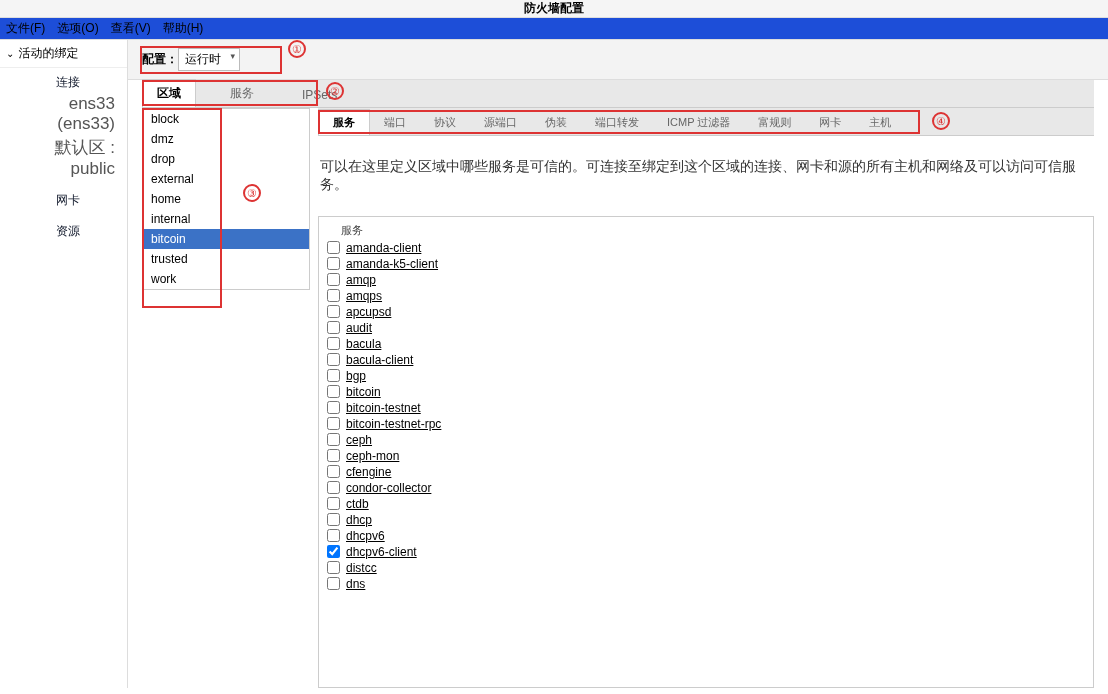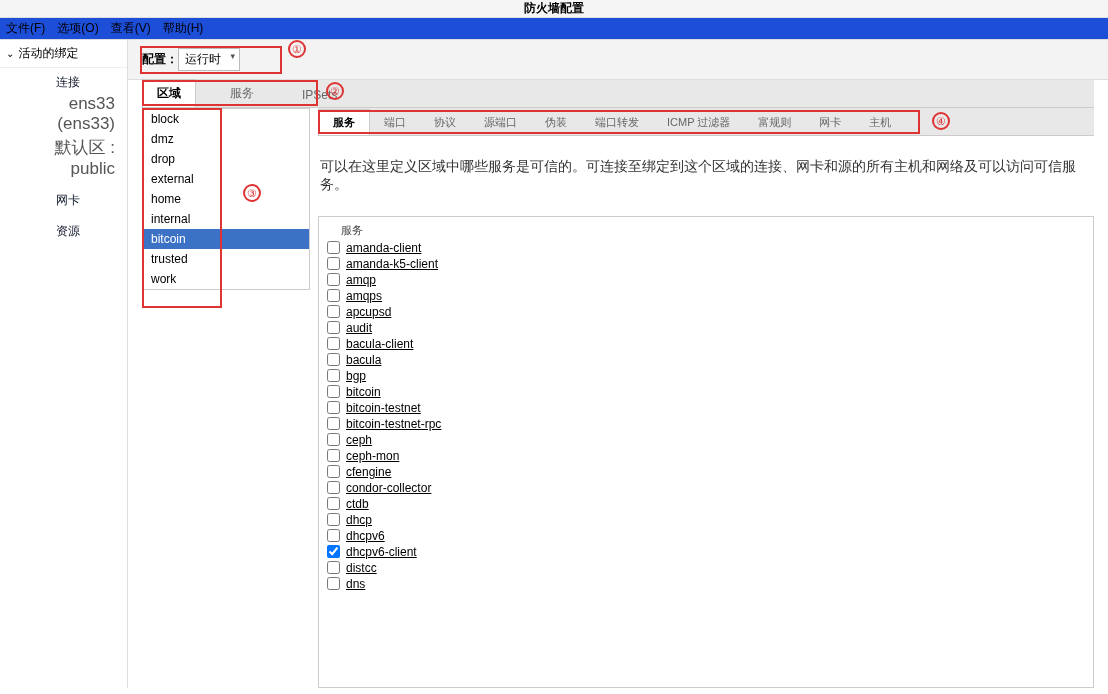--- a/index.html
+++ b/index.html
@@ -170,25 +170,25 @@
               <div class="svc">
                 <input type="checkbox" style="">
                 <span>apcupsd</span>
               </div>
               <div class="svc">
                 <input type="checkbox" style="">
                 <span>audit</span>
               </div>
               <div class="svc">
                 <input type="checkbox" style="">
+                <span>bacula</span>
+              </div>
+              <div class="svc">
+                <input type="checkbox" style="">
                 <span>bacula-client</span>
-              </div>
-              <div class="svc">
-                <input type="checkbox" style="">
-                <span>bacula</span>
               </div>
               <div class="svc">
                 <input type="checkbox" style="">
                 <span>bgp</span>
               </div>
               <div class="svc">
                 <input type="checkbox" style="">
                 <span>bitcoin</span>
               </div>
               <div class="svc">

